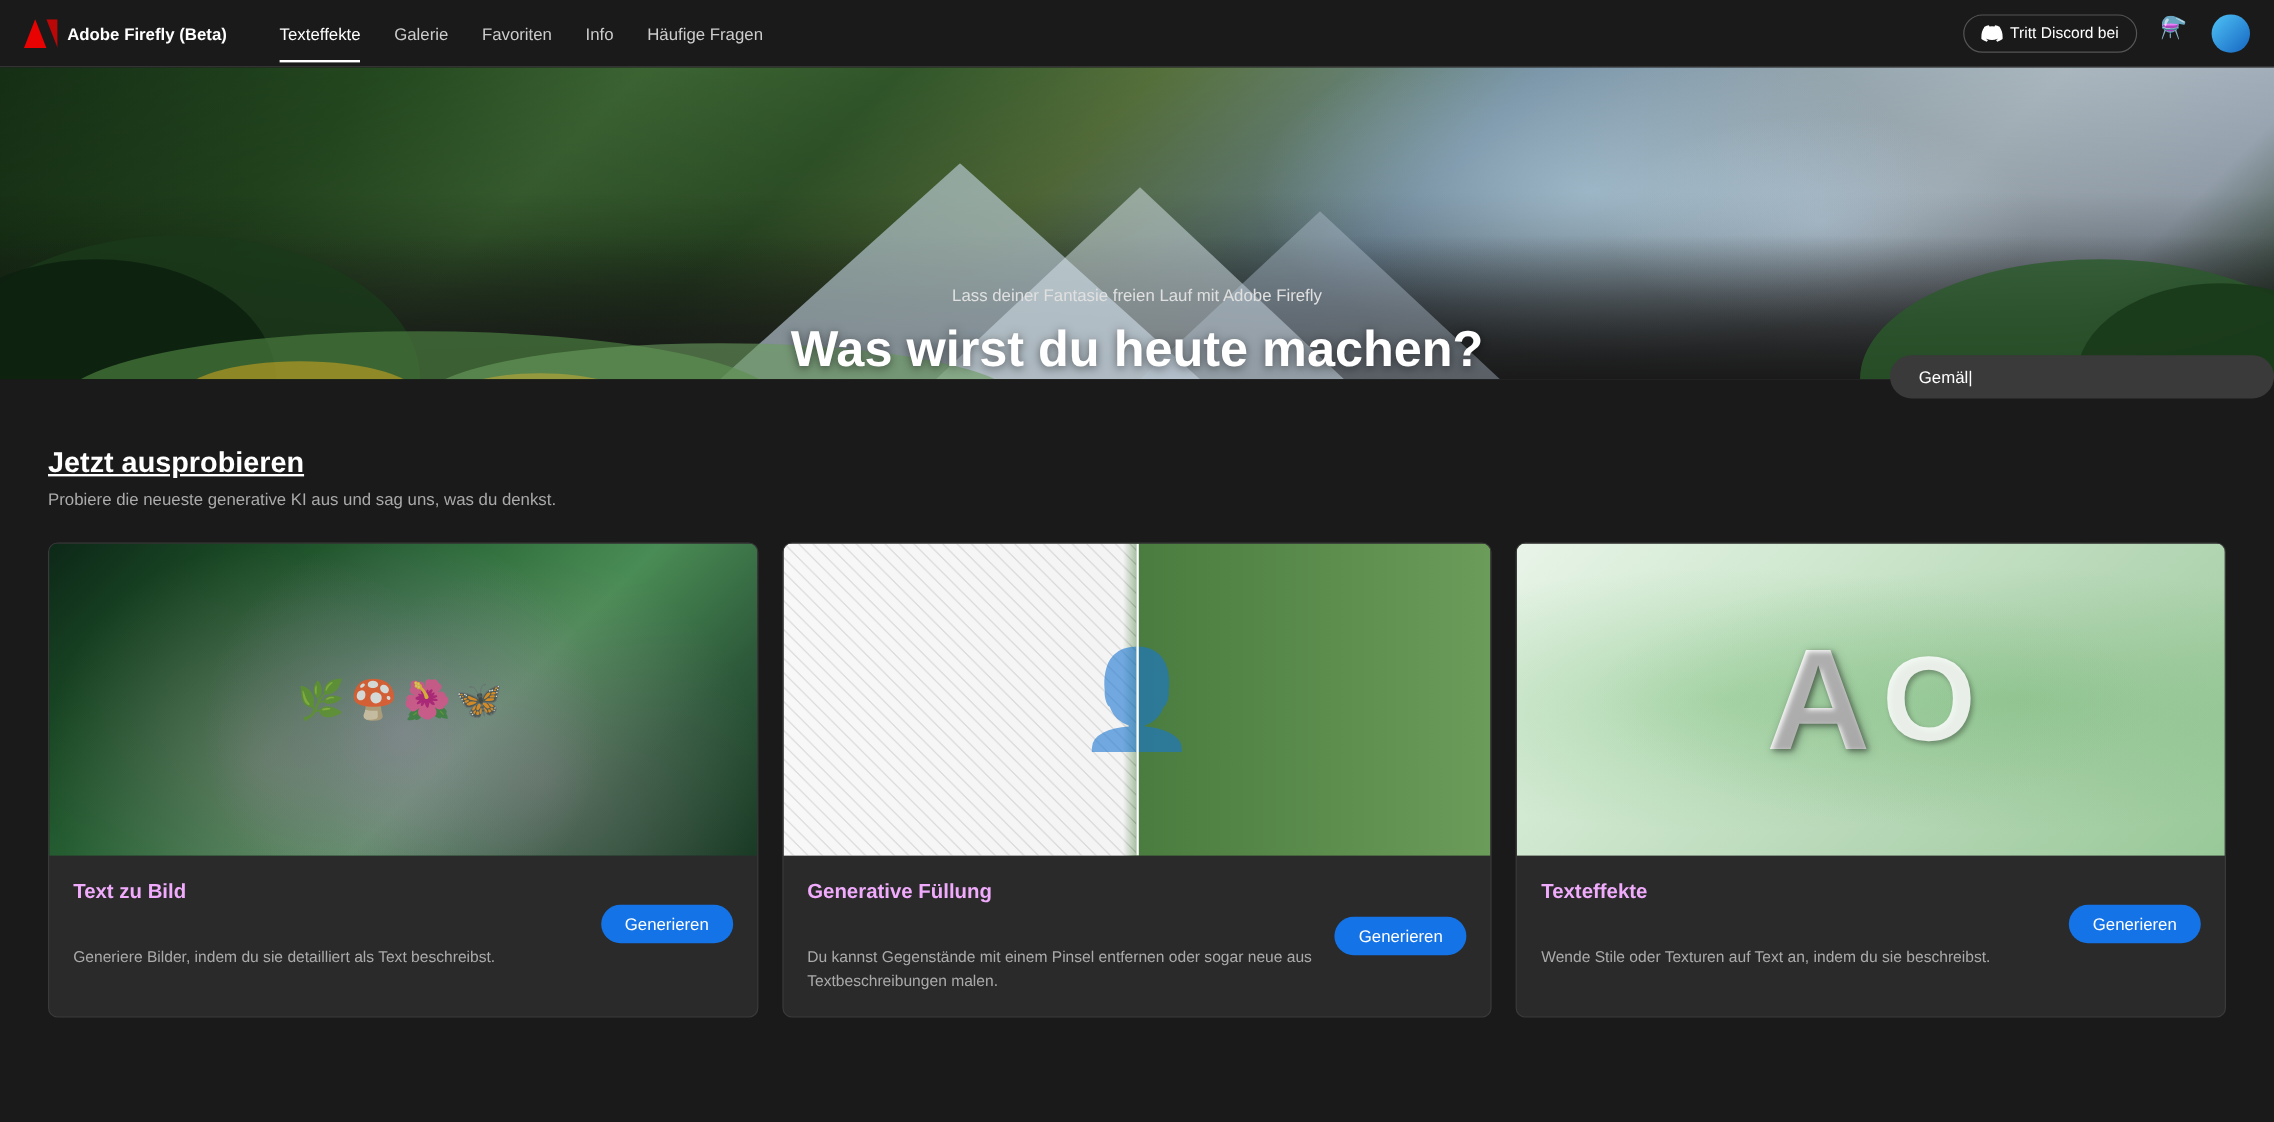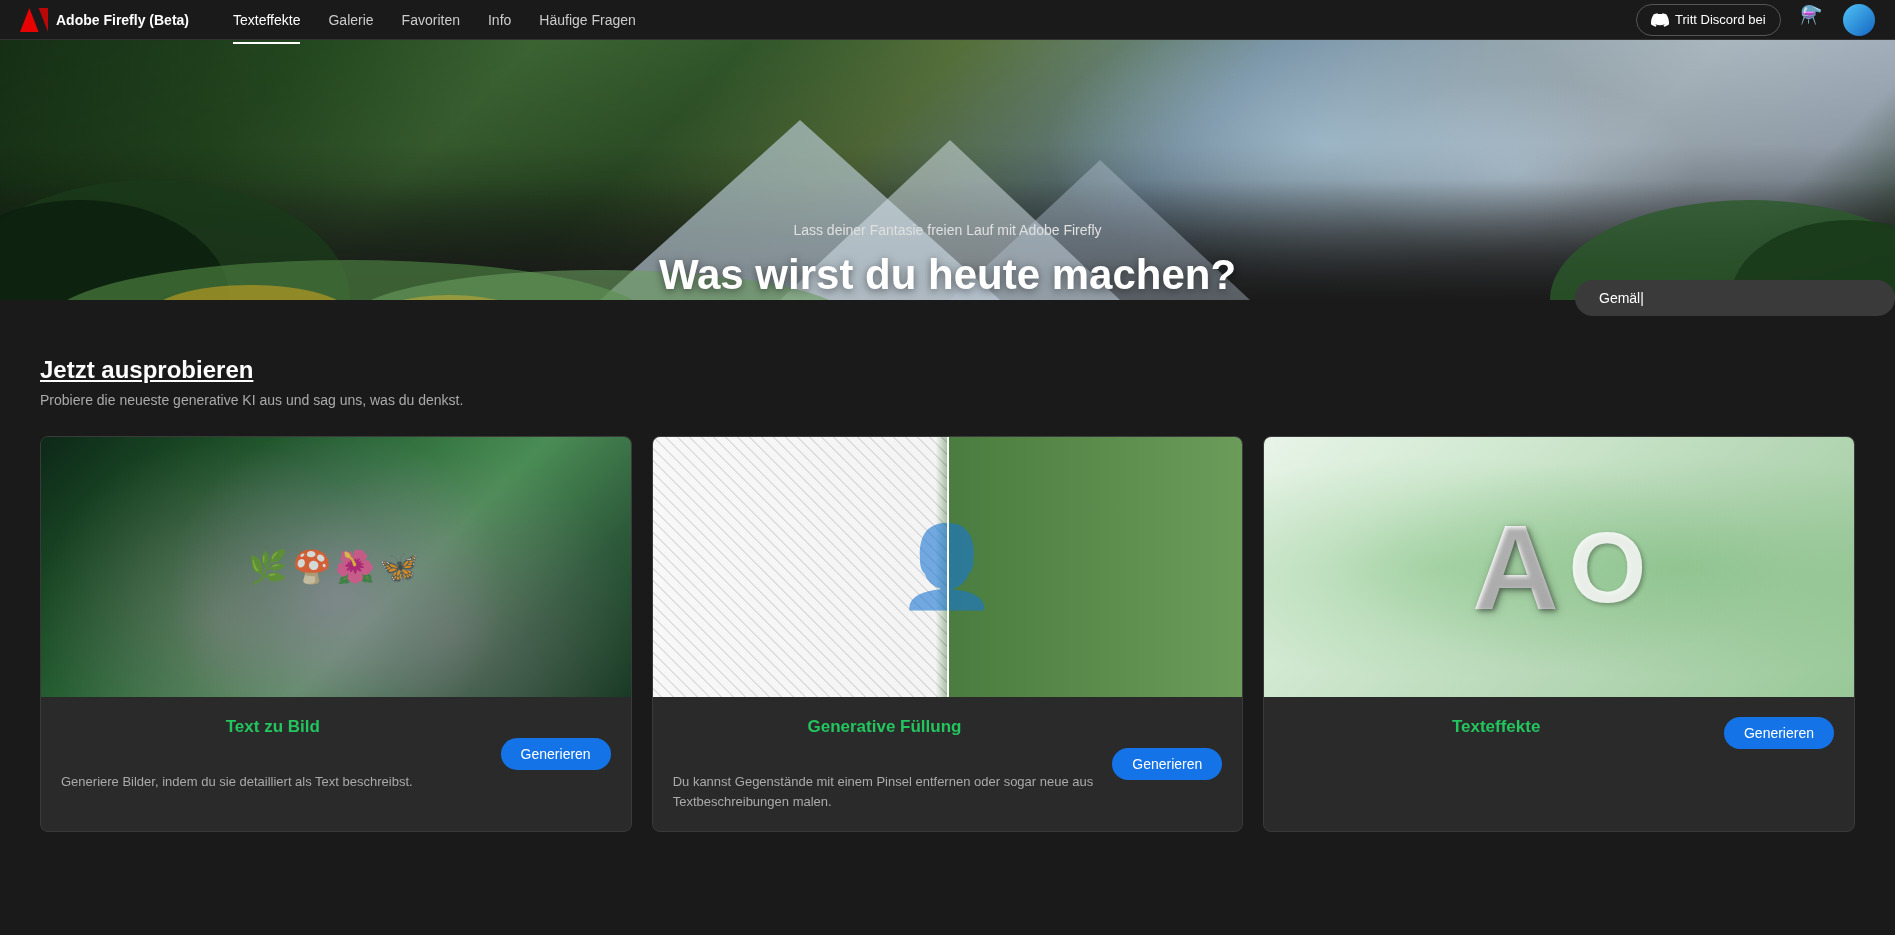--- a/index.html
+++ b/index.html
@@ -7,21 +7,21 @@
       background: #1a1a1a;
       color: #fff;
       font-family: 'Adobe Clean', 'Source Sans Pro', Arial, sans-serif;
       min-height: 935px;
       overflow-x: hidden;
     }
 
     
     .navbar {
       background: #1a1a1a;
-      height: 40px;
+      height: 56px;
       display: flex;
       align-items: center;
       padding: 0 20px;
       border-bottom: 1px solid #333;
       position: relative;
       z-index: 10;
     }
     .navbar-brand {
       display: flex;
       align-items: center;
@@ -322,23 +322,22 @@
     .card-body {
       padding: 20px;
       display: flex;
       align-items: flex-start;
       gap: 16px;
     }
     .card-text { flex: 1; }
     .card-title {
       font-size: 17px;
       font-weight: 600;
-      color: #22c55e;
+      color: #f0abfc;
       margin-bottom: 6px;
-      text-align: center;
     }
     .card-desc {
       font-size: 13px;
       color: #aaa;
       line-height: 1.5;
       margin-top: 35px;
     }
     .generate-btn {
       background: #1473e6;
       color: #fff;
@@ -451,19 +450,20 @@
     <div class="card">
       <div class="card-image card-img-3">
         <div class="text-effect-letters">
           <span class="letter-a">A</span>
           <span class="letter-o" style="font-size:100px;font-weight:900;color:rgba(255,255,255,0.85);text-shadow:2px 2px 4px rgba(0,0,0,0.3);">O</span>
         </div>
       </div>
       <div class="card-body">
         <div class="card-text">
           <div class="card-title">Texteffekte</div>
+          <div class="card-desc">Wende Stile oder Texturen auf Text an, indem du sie beschreibst.</div>
         </div>
         <button class="generate-btn">Generieren</button>
       </div>
     </div>
 
   </div>
 </div>
 
 </body></html>

